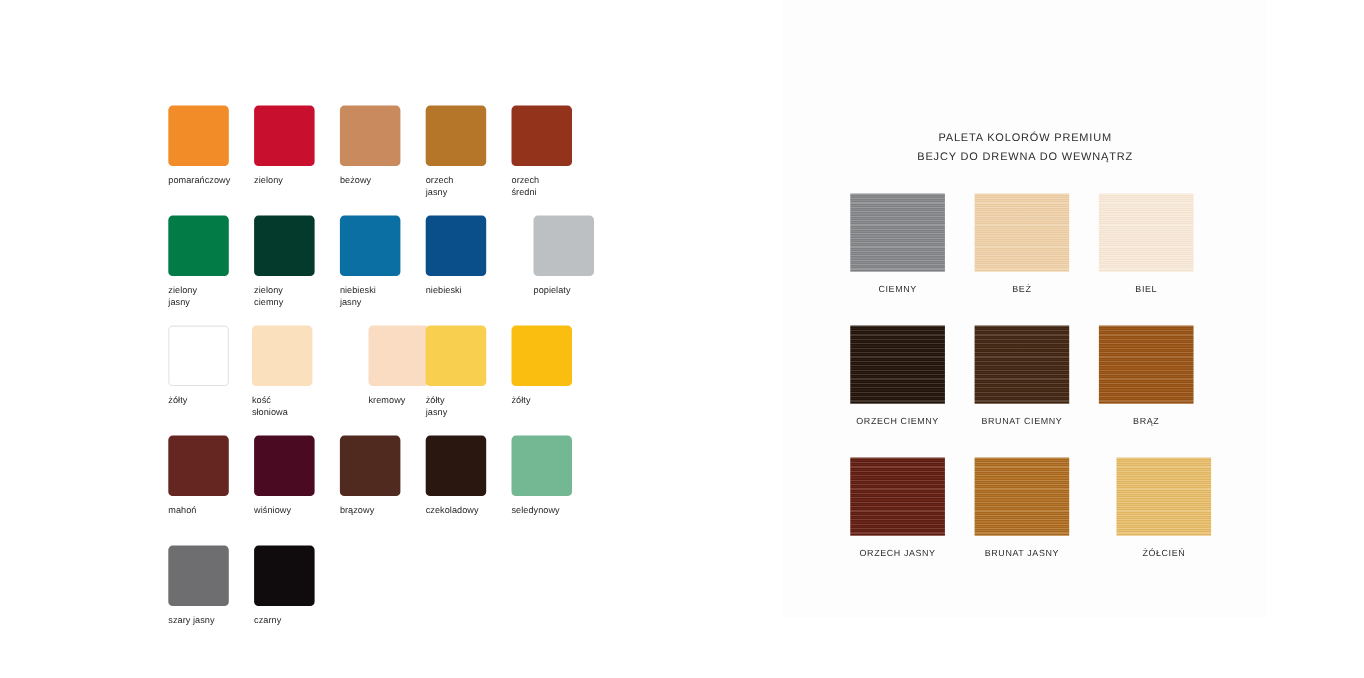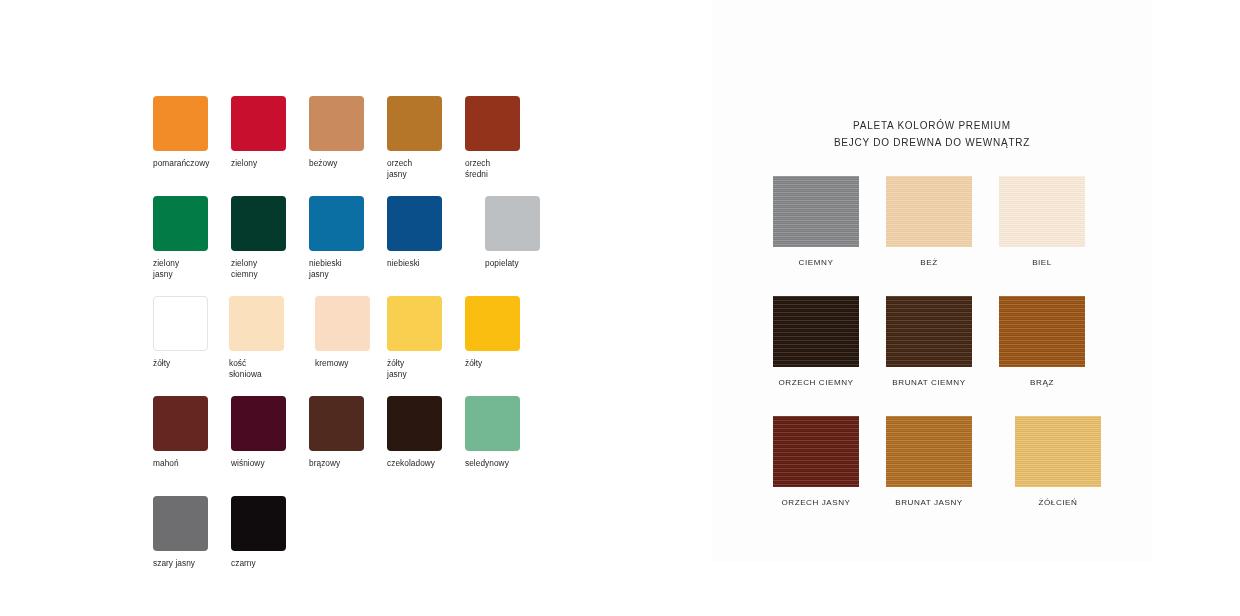--- a/index.html
+++ b/index.html
@@ -164,21 +164,21 @@
     <div class="sw-row">
       <div class="sw-cell" style="left: 0px;">
         <div class="sw-chip outlined" style="background: rgb(255, 255, 255);"></div>
         <div class="sw-label">żółty</div>
       </div>
       <div class="sw-cell" style="left: 76px;">
         <div class="sw-chip" style="background: rgb(251, 224, 189);"></div>
         <div class="sw-label">kość
 słoniowa</div>
       </div>
-      <div class="sw-cell" style="left: 144px; padding-left: 18px;">
+      <div class="sw-cell" style="left: 164px; padding-left: 18px;">
         <div class="sw-chip" style="background: rgb(249, 220, 194);"></div>
         <div class="sw-label">kremowy</div>
       </div>
       <div class="sw-cell" style="left: 234px;">
         <div class="sw-chip" style="background: rgb(248, 207, 78);"></div>
         <div class="sw-label">żółty
 jasny</div>
       </div>
       <div class="sw-cell" style="left: 312px;">
         <div class="sw-chip" style="background: rgb(249, 190, 16);"></div>

